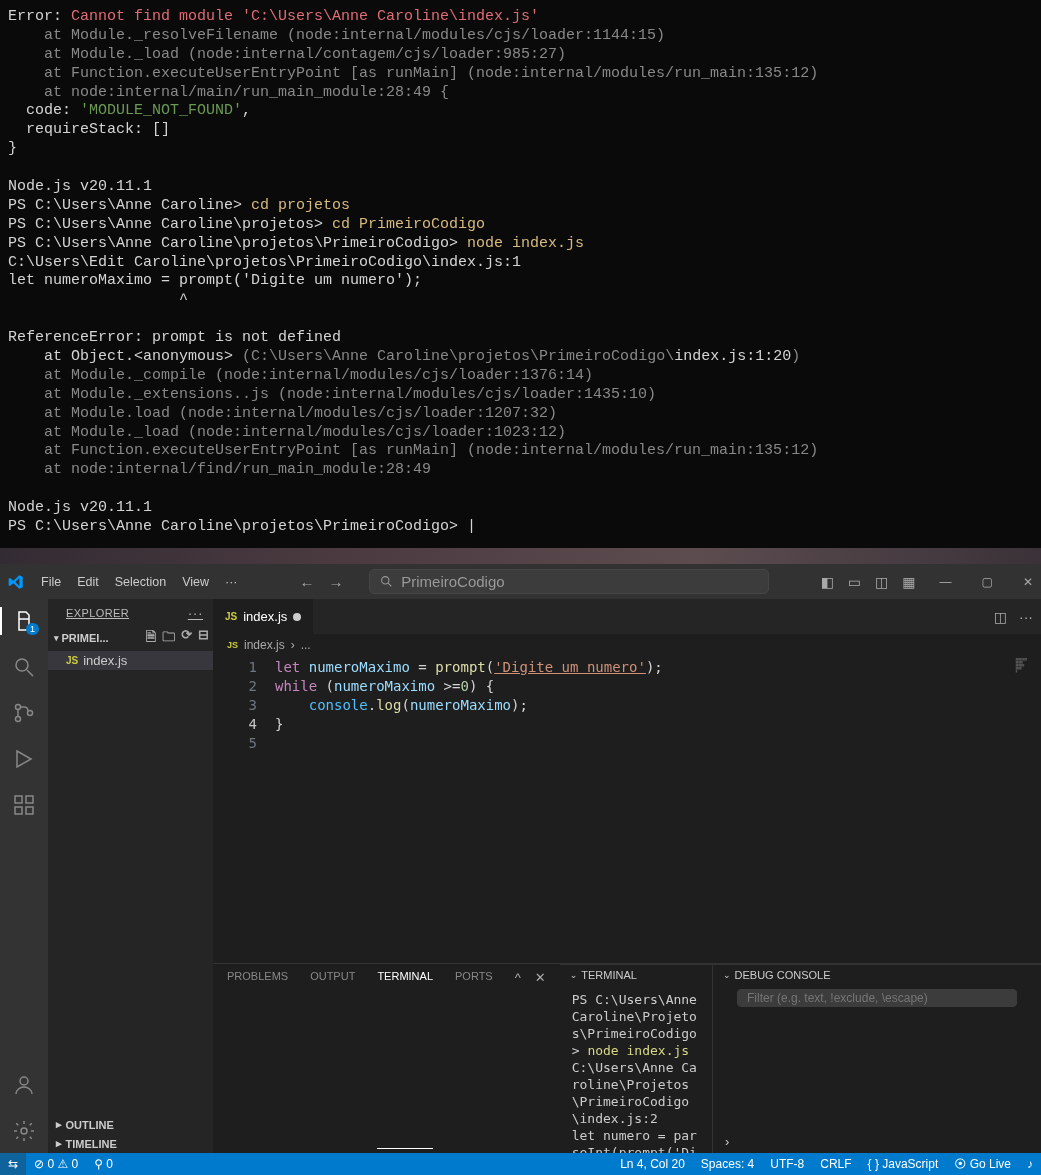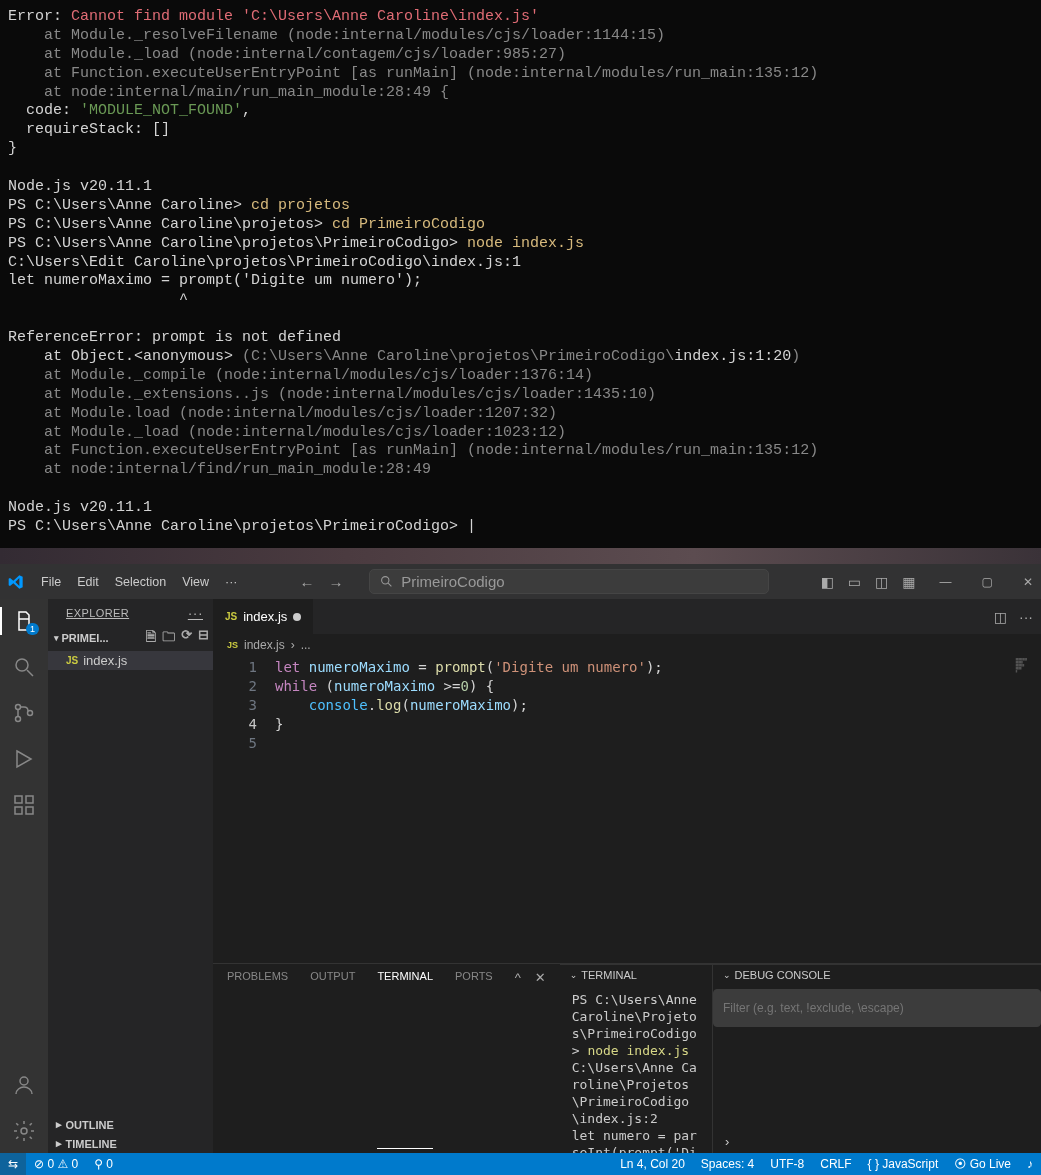--- a/index.html
+++ b/index.html
@@ -42,35 +42,35 @@
 .tabs{height:35px;background:#252526;display:flex;align-items:center;}
 .tab{height:35px;background:#1e1e1e;padding:0 12px;display:flex;align-items:center;gap:6px;font-size:13px;color:#fff;}
 .tab .js-ico{color:#cbcb41;font-size:10px;font-weight:700;}
 .tab .dirty{width:8px;height:8px;border-radius:50%;background:#ccc;}
 .tab-actions{margin-left:auto;padding:0 8px;display:flex;gap:12px;color:#aaa;font-size:14px;}
 .crumb{padding:4px 14px;font-size:12px;color:#aaa;display:flex;align-items:center;gap:6px;}
 .crumb .js-ico{color:#cbcb41;font-size:9px;font-weight:700;}
 .ed-wrap{flex:1;display:flex;position:relative;min-height:0;}
 .gutter{width:62px;text-align:right;padding:2px 18px 0 0;color:#6e7681;font-family:Consolas,monospace;font-size:14px;line-height:19px;}
 .code{flex:1;font-family:Consolas,monospace;font-size:14px;line-height:19px;white-space:pre;padding:2px 0;}
-.code .kw{color:#c586c0;} .code .id{color:#9cdcfe;} .code .fn{color:#dcdcaa;} .code .str{color:#ce9178;} .code .num{color:#b5cea8;} .code .pl{color:#d4d4d4;} .code .m{color:#4fc1ff;}
+.code .kw{color:#c586c0;} .code .id{color:#9cdcfe;} .code .fn{color:#dcdcaa;} .code .str{color:#ce9178;text-decoration:underline;} .code .num{color:#b5cea8;} .code .pl{color:#d4d4d4;} .code .m{color:#4fc1ff;}
 .code .hl{background:rgba(255,255,255,0.04);display:block;}
 .minimap{position:absolute;right:14px;top:2px;opacity:0.5;font-size:2px;color:#888;line-height:3px;}
 .panel{height:190px;border-top:1px solid #333;background:#1e1e1e;display:flex;flex-direction:row;}
 .panel-tabs{display:flex;gap:22px;padding:6px 14px 4px;font-size:11px;color:#888;}
 .panel-tabs .on{color:#fff;border-bottom:1px solid #fff;padding-bottom:3px;}
 .panel-tabs .controls{margin-left:auto;display:flex;gap:14px;color:#aaa;font-size:13px;}
 .panel-split{flex:1;display:flex;border-top:1px solid #333;min-height:0;}
 .term-pane{flex:1;border-right:1px solid #333;display:flex;flex-direction:column;min-width:0;}
 .pane-hdr{padding:4px 10px;font-size:11px;color:#ccc;display:flex;align-items:center;gap:4px;}
 .pane-hdr .chev{font-size:9px;}
 .term-body{flex:1;padding:6px 12px;font-family:Consolas,monospace;font-size:13px;line-height:17px;color:#ccc;white-space:pre-wrap;word-break:break-all;overflow:hidden;}
 .term-body .cmd{color:#d7d787;}
 .dbg-pane{width:328px;display:flex;flex-direction:column;}
-.dbg-filter{margin:4px 0;padding:11px 9px;background:#3c3c3c;border:1px solid #3c3c3c;font-size:12px;color:#888;border-radius:4px;}
+.dbg-filter{margin:4px 24px;padding:1px 9px;background:#3c3c3c;border:1px solid #3c3c3c;font-size:12px;color:#888;border-radius:4px;}
 .dbg-prompt{padding:4px 12px;font-size:13px;color:#ccc;}
 .status{height:22px;background:#007acc;display:flex;align-items:center;font-size:12px;color:#fff;padding:0 0 0 0;}
 .status .remote{background:#0e639c;padding:0 8px;height:22px;display:flex;align-items:center;font-size:12px;}
 .status .seg{padding:0 8px;display:flex;align-items:center;gap:4px;}
 .status .grow{flex:1;}
 svg{display:block;}
 </style>
 </head>
 <body>
 

